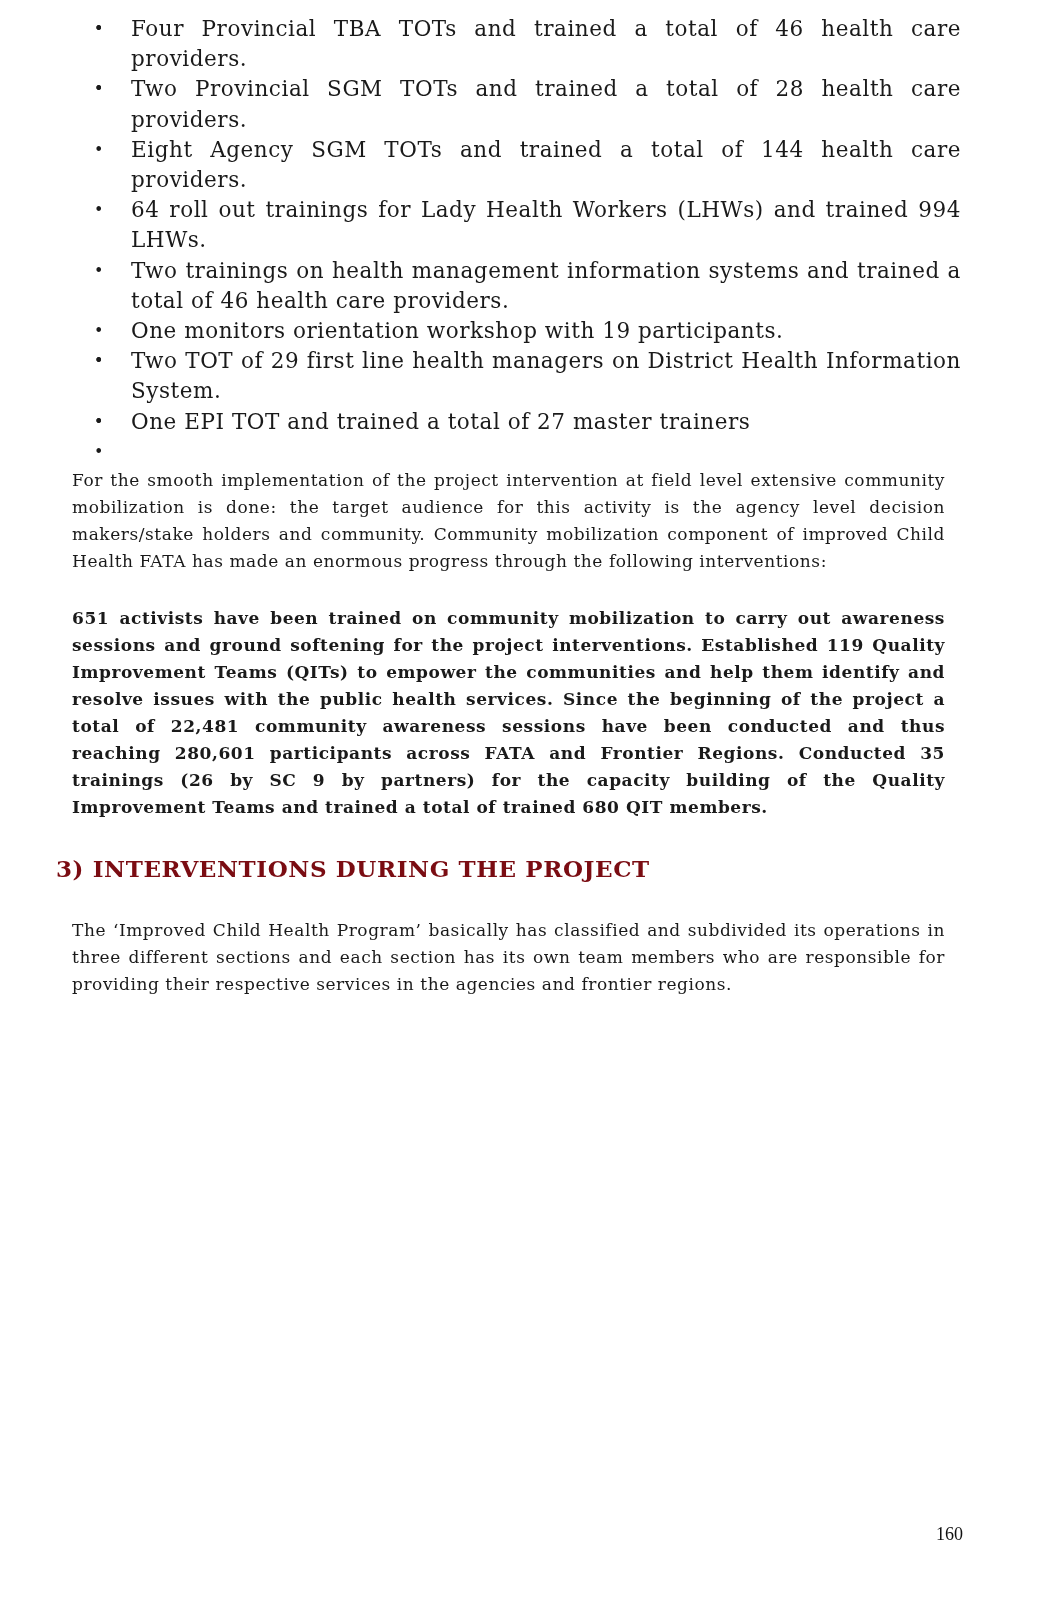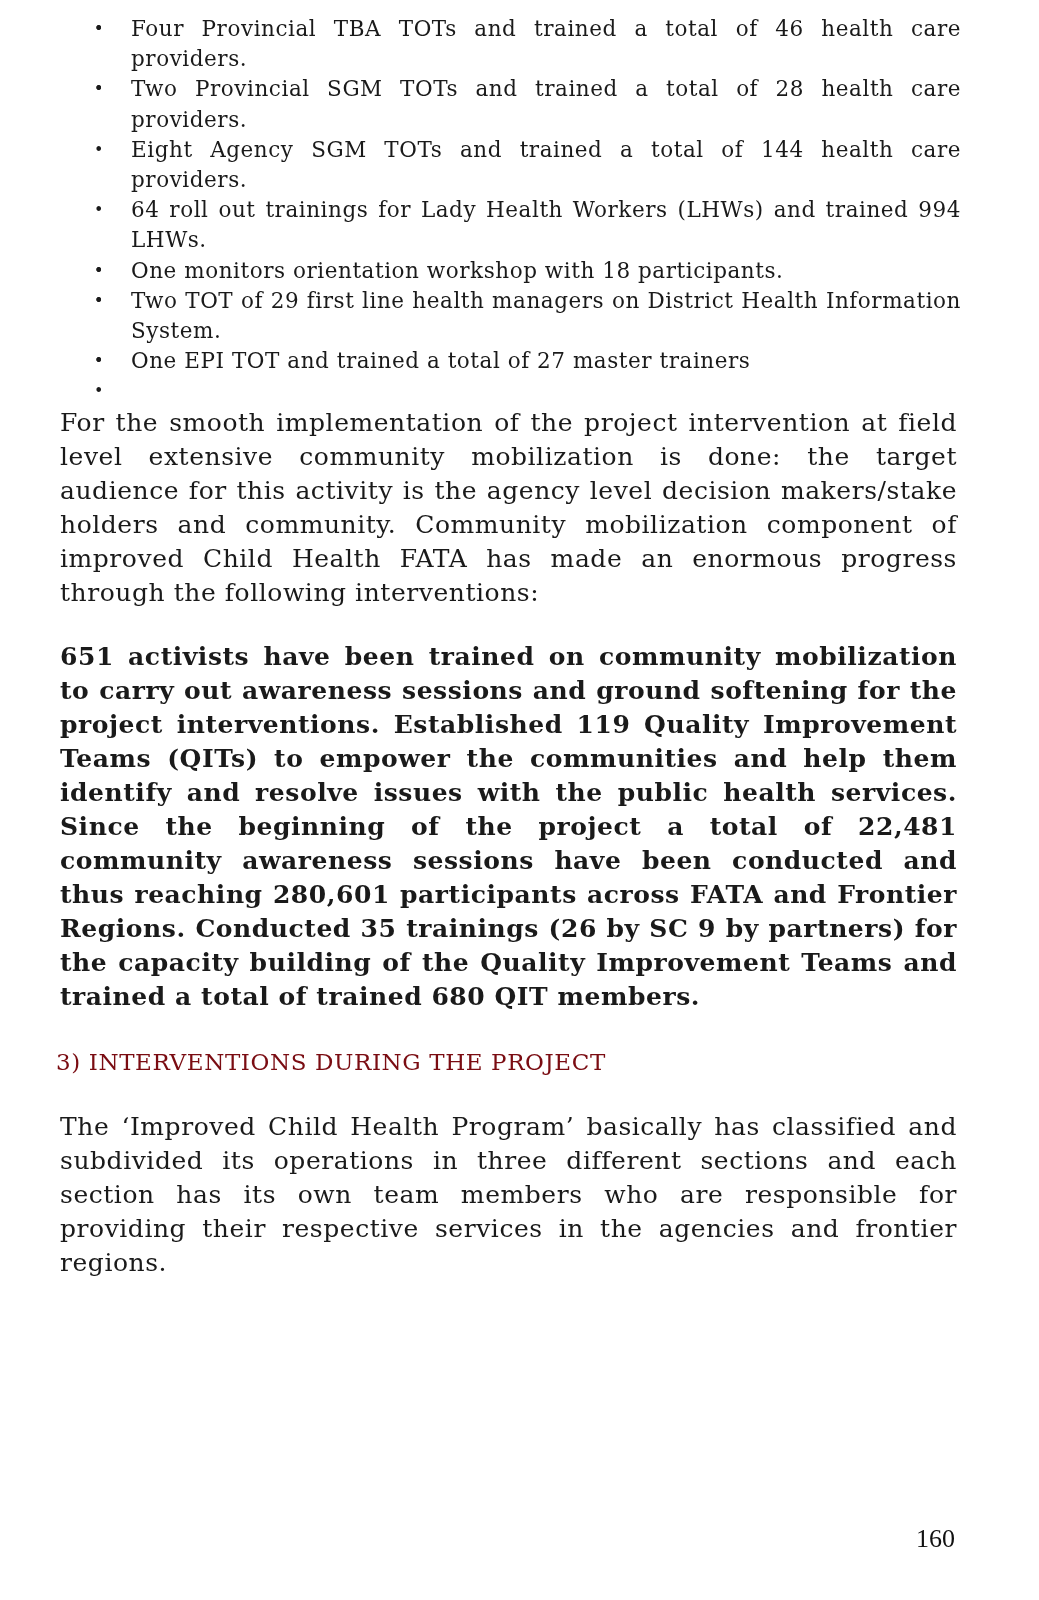--- a/index.html
+++ b/index.html
@@ -35,59 +35,59 @@
       letter-spacing: 0.55px;
     }
     .bullets li .bullet {
       position: absolute;
       left: 38px;
       top: 0;
       font-size: 16px;
       line-height: 30.2px;
     }
     .para {
-      margin: 4px;
-      font-size: 25px;
-      line-height: 34px;
+      margin: 16px;
+      font-size: 17px;
+      line-height: 27px;
       text-align: justify;
       letter-spacing: 0.55px;
     }
     .para.p1 { margin-top: 30px; }
     .para.p2 { margin-top: 30px; font-weight: bold; }
     .heading {
       margin: 33px 0 0 0;
       font-size: 23px;
       line-height: 30px;
-      font-weight: normal;
+      font-weight: bold;
       color: #7a0c12;
       letter-spacing: 0.6px;
     }
     .para.p3 { margin-top: 33px; }
     .page-number {
       position: absolute;
-      right: 84px;
+      right: 76px;
       top: 1524px;
       font-family: "Liberation Serif", "DejaVu Serif", serif;
-      font-size: 26px;
+      font-size: 18px;
       color: #111111;
     }
   </style>
 </head>
 <body>
 
 <div class="page">
   <ul class="bullets">
     <li><span class="bullet">•</span></li>
     <li><span class="bullet">•</span><span>Four Provincial TBA TOTs and trained a total of 46 health care providers.</span></li>
     <li><span class="bullet">•</span></li>
     <li><span class="bullet">•</span><span>Two Provincial SGM TOTs and trained a total of 28 health care providers.</span></li>
     <li><span class="bullet">•</span><span>Eight Agency SGM TOTs and trained a total of 144 health care providers.</span></li>
     <li><span class="bullet">•</span><span>64 roll out trainings for Lady Health Workers (LHWs) and trained 994 LHWs.</span></li>
-    <li><span class="bullet">•</span></li>
-    <li><span class="bullet">•</span><span>One monitors orientation workshop with 18 participants.</span></li>
+    <li><span class="bullet">•</span><span>Two trainings on health management information systems and trained a total of 46 health care providers.</span></li>
+    <li><span class="bullet">•</span><span>One monitors orientation workshop with 19 participants.</span></li>
     <li><span class="bullet">•</span></li>
     <li><span class="bullet">•</span><span>Two TOT of 29 first line health managers on District Health Information System.</span></li>
     <li><span class="bullet">•</span></li>
     <li><span class="bullet">•</span><span>One EPI TOT and trained a total of 27 master trainers</span></li>
     <li><span class="bullet">•</span></li>
   </ul>
 
   <p class="para p1">For the smooth implementation of the project intervention at field level extensive community mobilization is done: the target audience for this activity is the agency level decision makers/stake holders and community. Community mobilization component of improved Child Health FATA has made an enormous progress through the following interventions:</p>
 
   <p class="para p2">651 activists have been trained on community mobilization to carry out awareness sessions and ground softening for the project interventions. Established 119 Quality Improvement Teams (QITs) to empower the communities and help them identify and resolve issues with the public health services. Since the beginning of the project a total of 22,481 community awareness sessions have been conducted and thus reaching 280,601 participants across FATA and Frontier Regions.  Conducted 35 trainings (26 by SC 9 by partners) for the capacity building of the Quality Improvement Teams and trained a total of trained 680 QIT members.</p>

